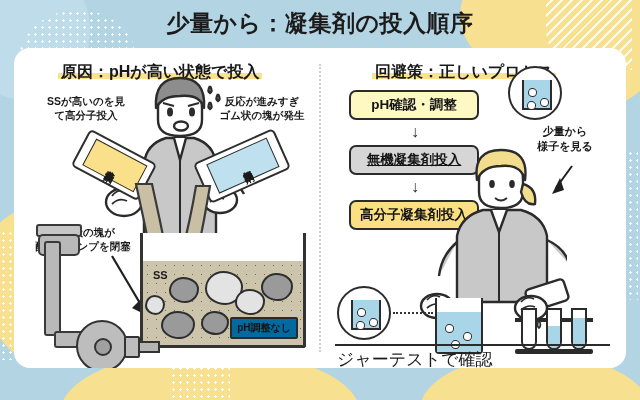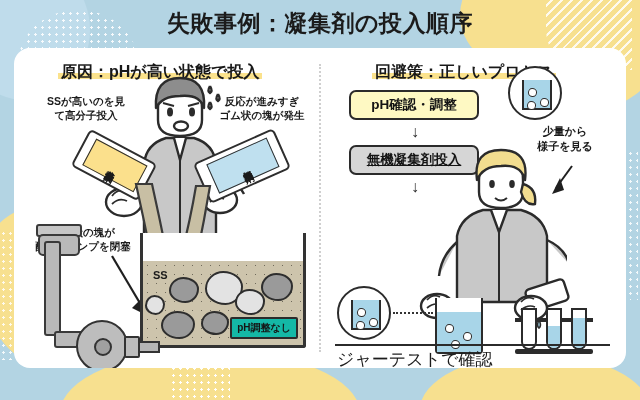--- a/index.html
+++ b/index.html
@@ -114,21 +114,21 @@
     background:#cdc4ac;
     background-image:radial-gradient(#6f6a5b .9px,transparent 1px);
     background-size:9px 9px;
   }
   .tank-air { position:absolute; left:0; right:0; top:0; height:28px; background:#ffffff; }
   .waterline { position:absolute; left:0; right:0; top:28px; height:2px; background:#3a3a3a; }
   .ss-label {
     position:absolute; left:10px; top:36px; font-size:11px; font-weight:bold; color:#1b1b1b;
   }
   .ph-badge {
-    position:absolute; right:5px; bottom:6px; background:#14b8a6;
+    position:absolute; right:5px; bottom:6px; background:#0369a1;
     border:2px solid #2b2b2b; border-radius:2px;
     font-size:10px; font-weight:bold; color:#151515; padding:2px 5px;
   }
   .clump {
     position:absolute; border:2.2px solid #2e2e2e; border-radius:48% 52% 46% 54% / 52% 46% 54% 48%;
   }
   .c-dark { background:#9a9a9a; }
   .c-light { background:#e3e3e3; }
 
   
@@ -286,21 +286,21 @@
   <div class="blob-yellow-tr"></div>
   <div class="stripes-tr"></div>
   <div class="blob-yellow-bl"></div>
   <div class="dots-bl"></div>
   <div class="dots-br"></div>
   <div class="blob-yellow-bot1"></div>
   <div class="blob-yellow-bot2"></div>
   <div class="dots-bot"></div>
 </div>
 
-<div class="title">失敗事例：凝集剤の投入順序</div>
+<div class="title">少量から：凝集剤の投入順序</div>
 
 <div class="card">
 
   <div class="divider"></div>
 
   <div class="lpanel">
 
     <div class="panel-head head-left">
       <span class="hl">原因：pHが高い状態で投入</span>
     </div>
@@ -401,20 +401,21 @@
   <div class="rpanel">
 
     <div class="panel-head head-right" style="left:53px;">
       <span class="hl">回避策：正しいプロセス</span>
     </div>
 
     <div class="flowbox fb1">pH確認・調整</div>
     <div class="farrow fa1">↓</div>
     <div class="flowbox fb2">無機凝集剤投入</div>
     <div class="farrow fa2">↓</div>
+    <div class="flowbox fb3">高分子凝集剤投入</div>
 
     <div class="circ-icon ci-right">
       <div class="water"></div>
       <div class="floc" style="left:18px; top:20px;"></div>
       <div class="floc" style="left:30px; top:30px;"></div>
       <div class="floc" style="left:17px; top:33px;"></div>
     </div>
     <div class="note-small note-amt">少量から
 様子を見る</div>
     <svg style="position:absolute;right:48px;top:116px;" width="30" height="34">

